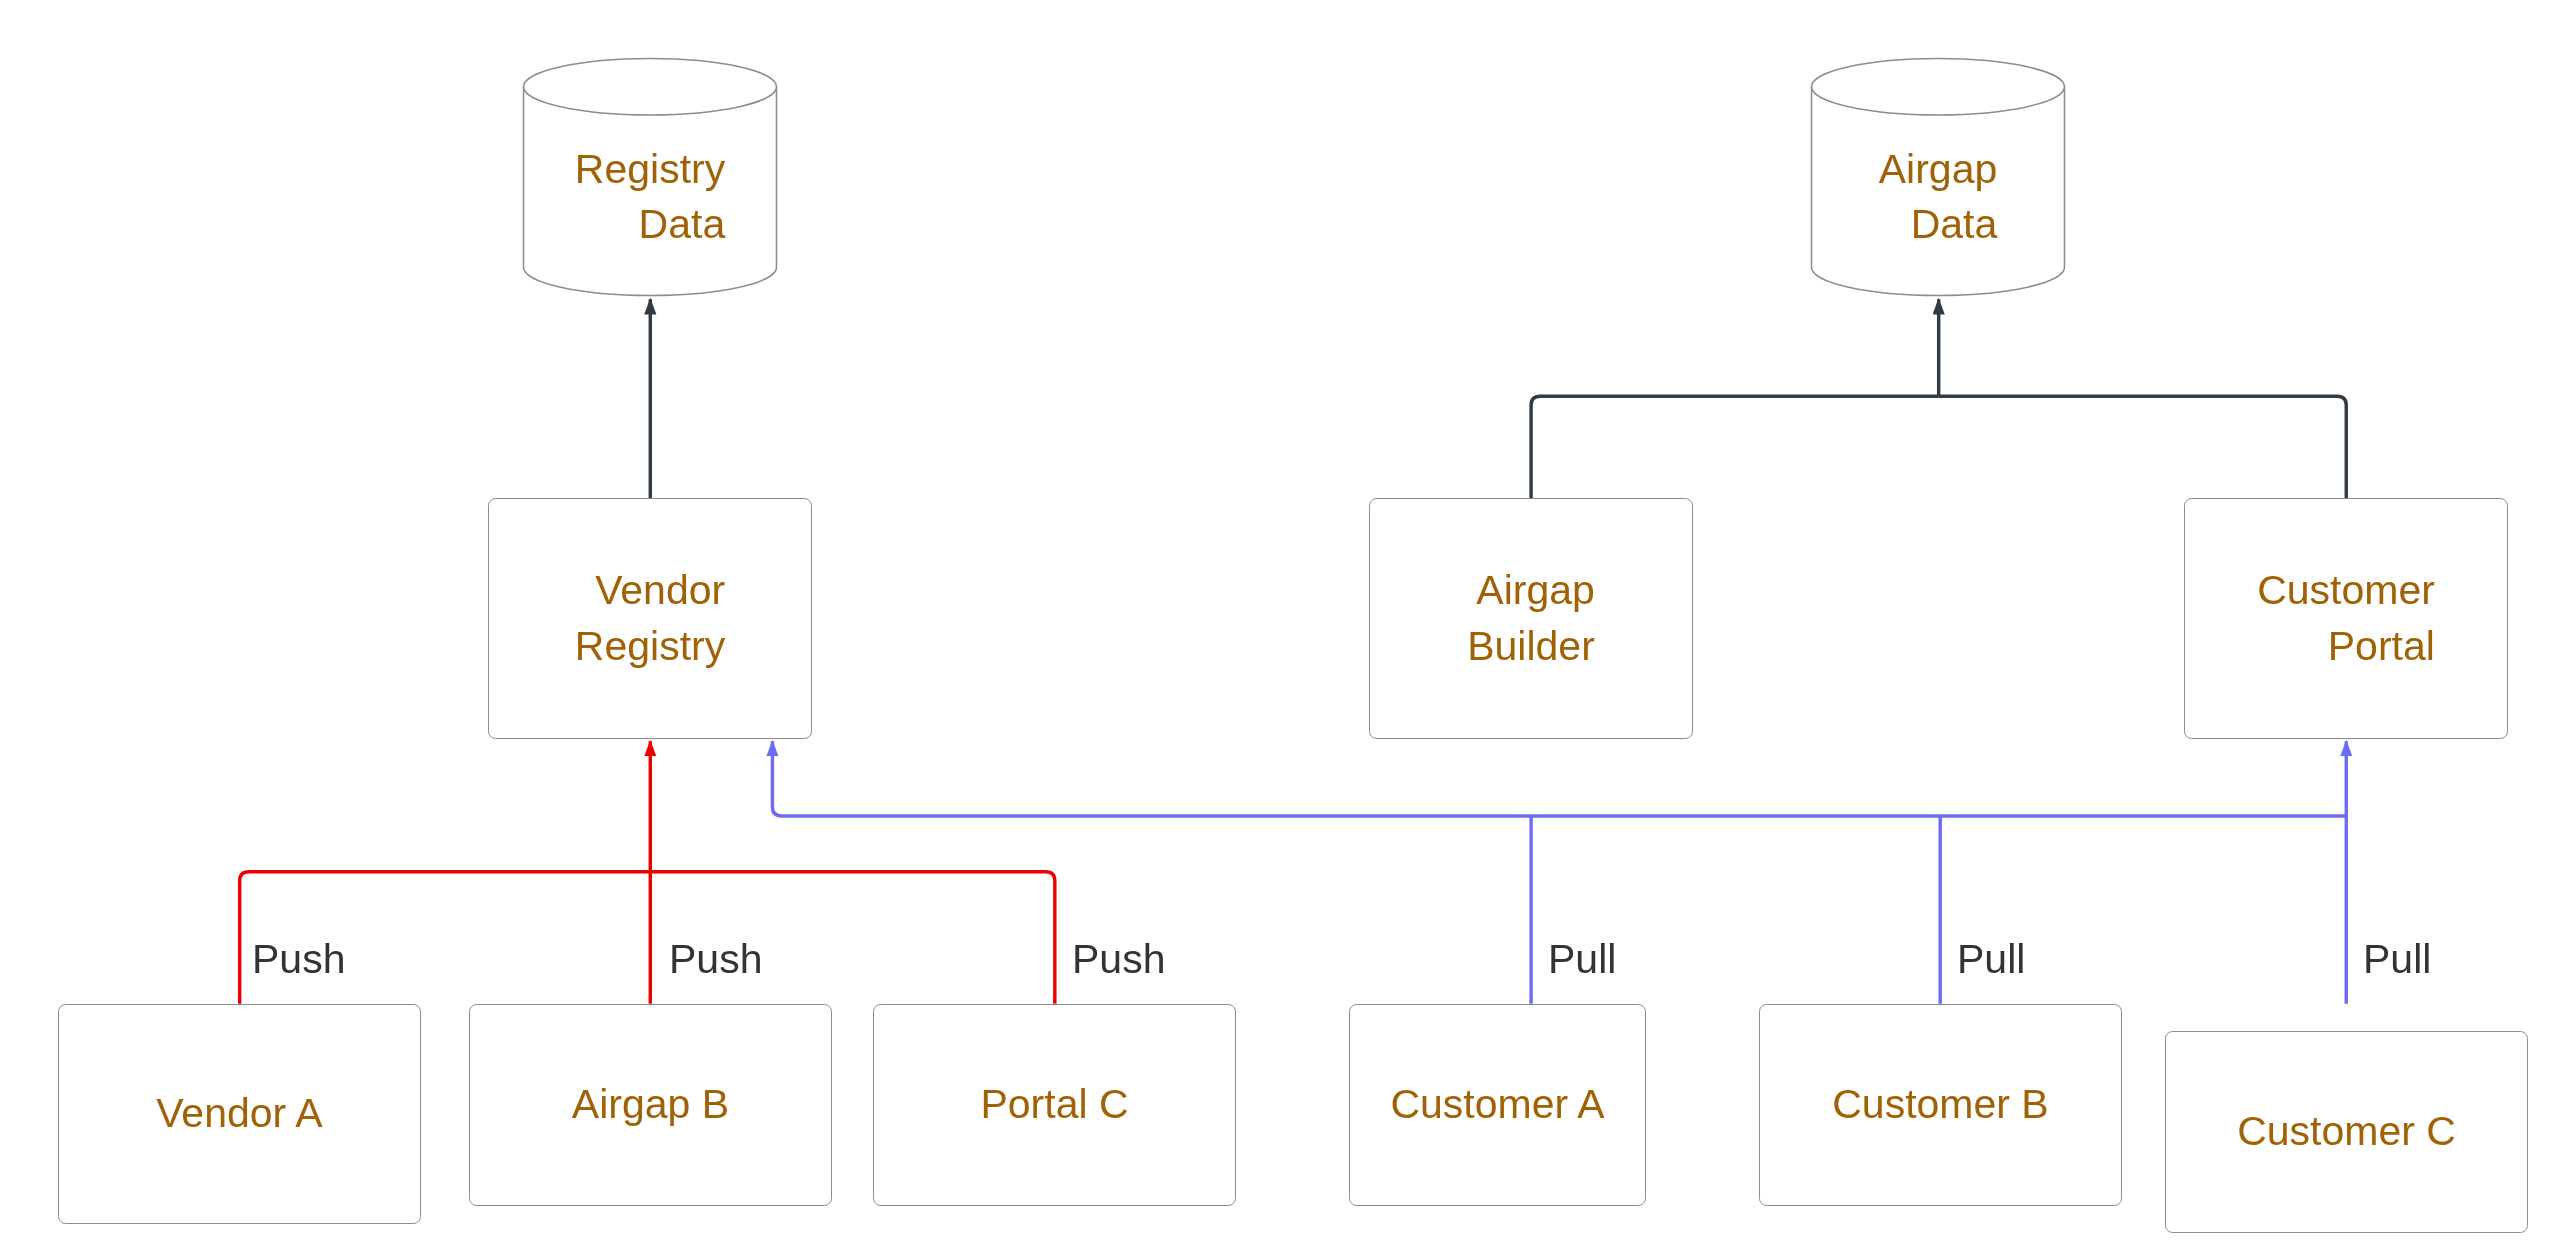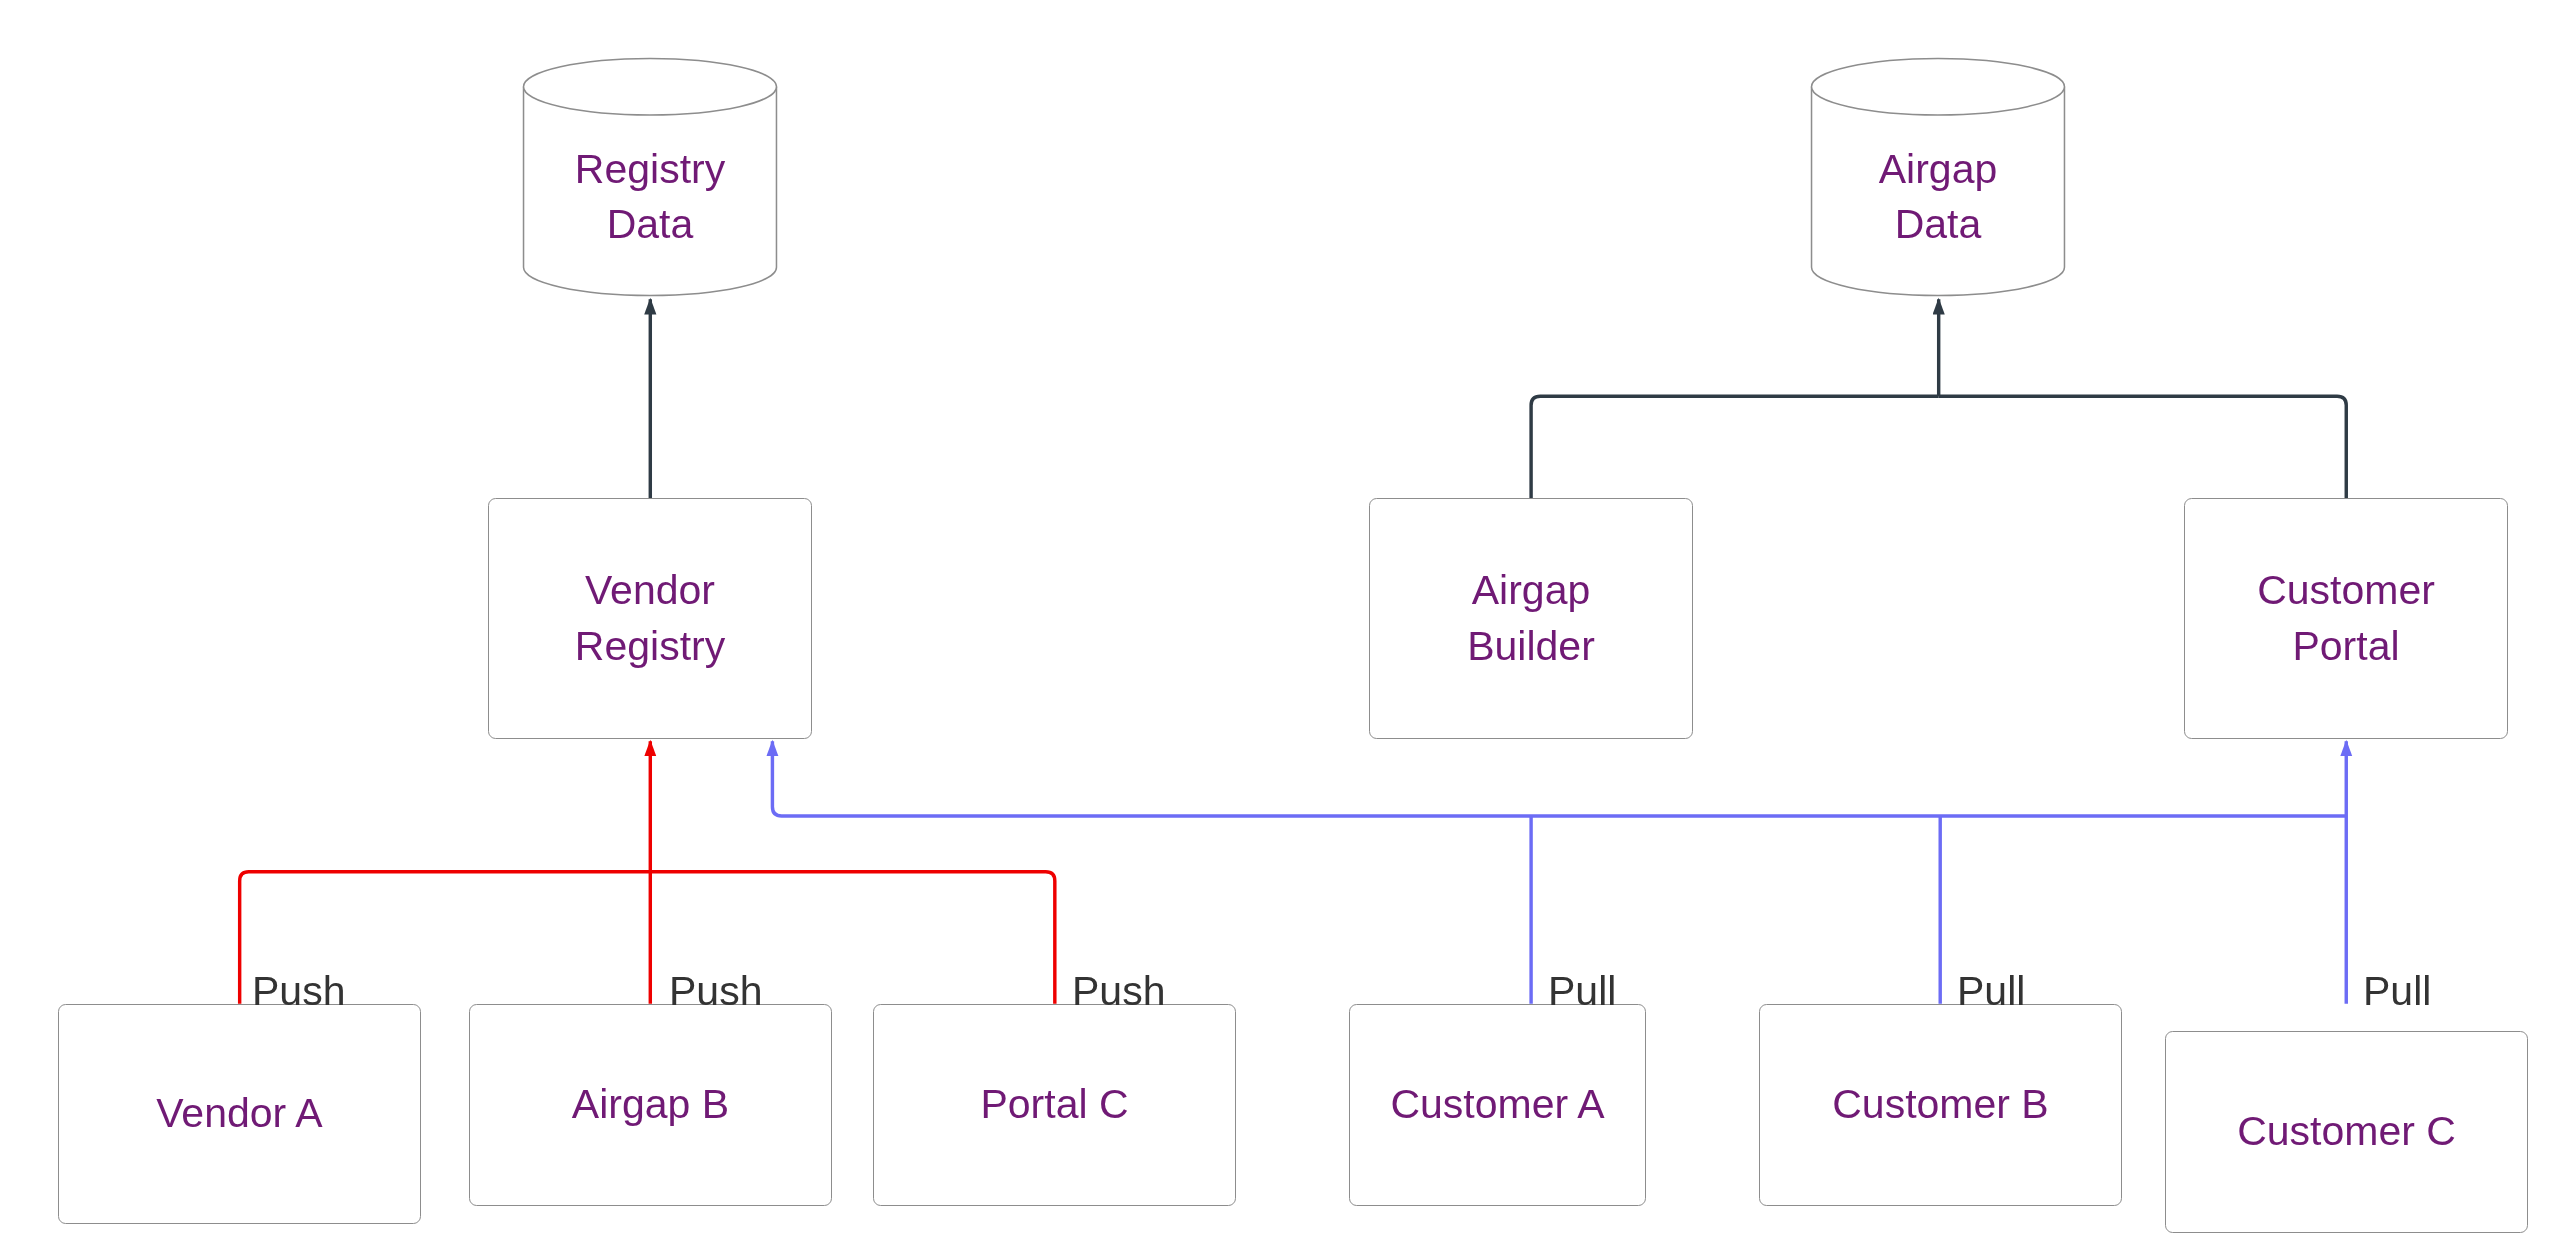--- a/index.html
+++ b/index.html
@@ -25,41 +25,40 @@
   .node.box {
     background: #ffffff;
     border: 1.5px solid #8d8d8d;
     border-radius: 7.6px;
     display: flex;
     align-items: center;
     justify-content: center;
   }
   .node-label {
     white-space: pre-line;
-    text-align: center;
+    text-align: right;
     font-size: 41px;
     line-height: 1.35;
-    color: #701a75;
+    color: #a16207;
   }
   .node.cylinder { background: transparent; }
   .cyl-shape { position: absolute; left: 0; top: 0; }
   .cyl-label {
     position: absolute;
     left: 0; right: 0; top: 40px; bottom: 0;
     display: flex;
     align-items: center;
     justify-content: center;
   }
   .edge-label {
     position: absolute;
     font-size: 41px;
     color: #333333;
     background: transparent;
     line-height: 1.1;
-    margin-top: 32px;
   }
 </style>
 </head>
 <body>
 
 <div class="canvas">
 
   <svg class="edge-layer" width="2576" height="1258" viewBox="0 0 3375 1648" xmlns="http://www.w3.org/2000/svg">
     <defs>
       <marker id="arrow-dark" markerUnits="userSpaceOnUse" markerWidth="26" markerHeight="20" refX="20" refY="8" orient="auto">

